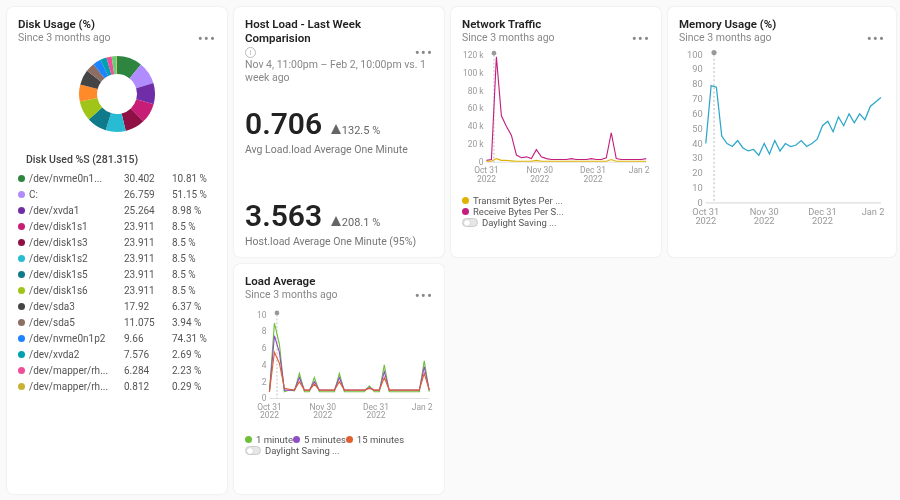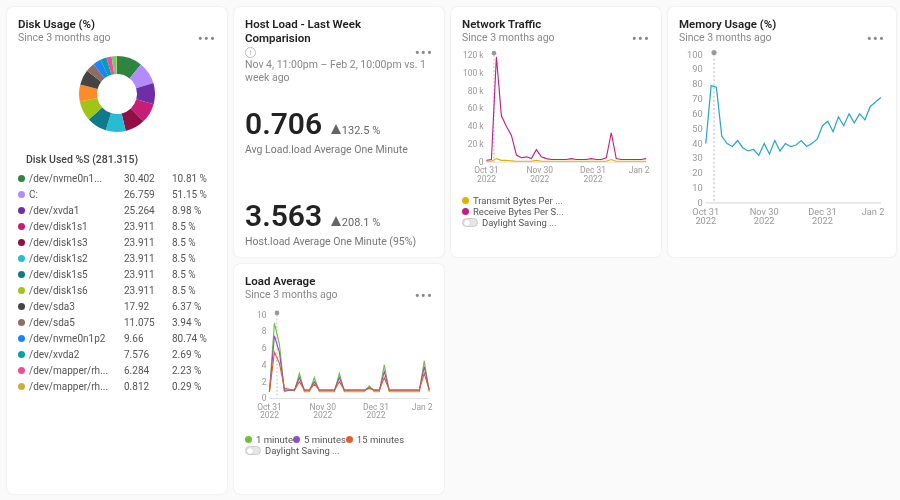--- a/index.html
+++ b/index.html
@@ -230,21 +230,21 @@
         <div class="disk-row">
           <span class="dot" style="background:#8d6e63"></span>
           <span class="nm">/dev/sda5</span>
           <span class="v1">11.075</span>
           <span class="v2">3.94 %</span>
         </div>
         <div class="disk-row">
           <span class="dot" style="background:#1c84ff"></span>
           <span class="nm">/dev/nvme0n1p2</span>
           <span class="v1">9.66</span>
-          <span class="v2">80.74 %</span>
+          <span class="v2">74.31 %</span>
         </div>
         <div class="disk-row">
           <span class="dot" style="background:#00a0b0"></span>
           <span class="nm">/dev/xvda2</span>
           <span class="v1">7.576</span>
           <span class="v2">2.69 %</span>
         </div>
         <div class="disk-row">
           <span class="dot" style="background:#f04e98"></span>
           <span class="nm">/dev/mapper/rh...</span>

